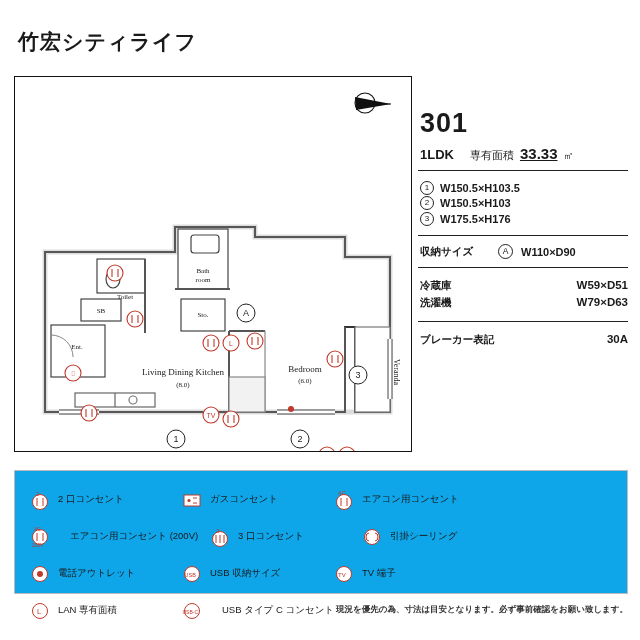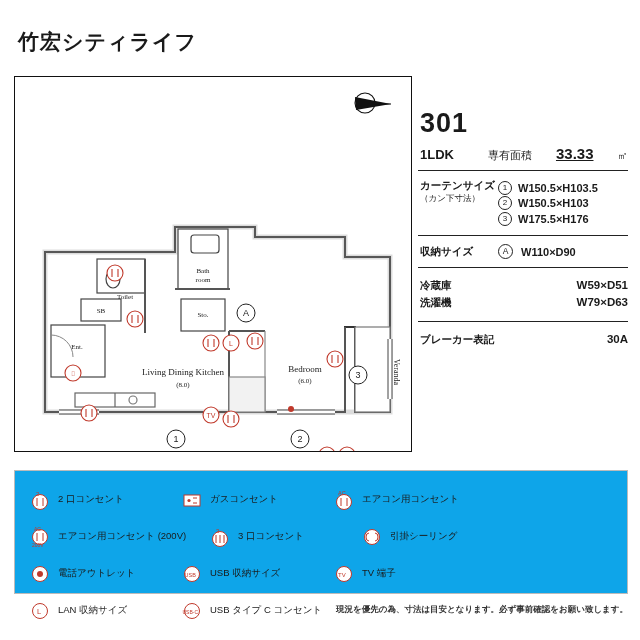--- a/index.html
+++ b/index.html
@@ -21,21 +21,21 @@
     position:absolute;left:14px;top:76px;width:396px;height:374px;
     border:1px solid #111;background:#fff;
   }
   .compass{position:absolute;left:336px;top:10px;width:46px;height:34px;}
 
   .walls{position:absolute;left:0;top:0;width:396px;height:374px;}
 
   
   .info{position:absolute;left:418px;top:108px;width:210px;}
   .unitno{font-size:27px;font-weight:700;letter-spacing:1px;margin:0 0 6px 2px;}
-  .typerow{display:flex;align-items:baseline;gap:24px;border-bottom:1px solid #222;padding:0 0 7px 2px;}
+  .typerow{display:flex;align-items:baseline;gap:6px;border-bottom:1px solid #222;padding:0 0 7px 2px;}
   .typerow .ldk{font-size:13px;font-weight:700;}
   .typerow .arealbl{font-size:11px;margin-left:10px;}
   .typerow .areaval{font-size:15px;font-weight:700;text-decoration:underline;}
   .typerow .areaunit{font-size:10px;}
 
   .sec{border-bottom:1px solid #222;padding:8px 0 8px 2px;font-size:10.5px;}
   .sec .lbl{font-weight:700;font-size:10.5px;}
   .sec .sub{font-size:8.5px;}
   .curtain-grid{display:flex;}
   .curtain-left{width:78px;}
@@ -57,21 +57,21 @@
   .kv .v{font-size:11.5px;font-weight:700;}
 
   
   .legend{
     position:absolute;left:14px;top:470px;width:612px;height:122px;
     border:1px solid #bbb;background:#0ea5e9;
   }
   .legend-inner{display:flex;flex-wrap:wrap;padding:10px 0 0 14px;}
   .lgi{display:flex;align-items:center;width:152px;height:37px;font-size:9.5px;}
   .lgi .txt{margin-left:7px;}
-  .lgi.w180{width:180px;}
+  .lgi.w180{width:180px;gap:12px;}
   .note{
     position:absolute;left:0;top:604px;width:628px;text-align:right;
     font-size:8.5px;color:#333;font-weight:bold;
   }
 
   
   .sym{width:22px;height:22px;position:relative;flex:0 0 auto;}
   .sym svg{display:block;}
 </style>
 </head>
@@ -197,24 +197,20 @@
   <div class="unitno">301</div>
 
   <div class="typerow">
     <span class="ldk">1LDK</span>
     <span class="arealbl">専有面積</span>
     <span class="areaval">33.33</span>
     <span class="areaunit">㎡</span>
   </div>
 
   <div class="sec curtain-grid">
-    <div class="curtain-left">
-      <div class="lbl">カーテンサイズ</div>
-      <div class="sub">（カン下寸法）</div>
-    </div>
     <div class="curtain-right">
       <div class="crow">
         <span class="num-circ">1</span>
         <span class="cval">W150.5×H103.5</span>
       </div>
       <div class="crow">
         <span class="num-circ">2</span>
         <span class="cval">W150.5×H103</span>
       </div>
       <div class="crow">
@@ -348,21 +344,21 @@
       <span class="txt">TV 端子</span>
     </div>
 
     <div class="lgi">
       <span class="sym">
         <svg viewBox="0 0 22 22">
             <circle cx="11" cy="11" r="7.5" fill="#fff" stroke="#c0392b"></circle>
             <text x="8" y="14" font-size="7.5" fill="#c0392b">L</text>
           </svg>
       </span>
-      <span class="txt">LAN 収納サイズ</span>
+      <span class="txt">LAN 専有面積</span>
     </div>
 
     <div class="lgi w180">
       <span class="sym">
         <svg viewBox="0 0 22 22">
             <circle cx="11" cy="11" r="7.5" fill="#fff" stroke="#c0392b"></circle>
             <text x="1.5" y="13.5" font-size="5" fill="#c0392b">USB-C</text>
           </svg>
       </span>
       <span class="txt">USB タイプ C コンセント</span>

